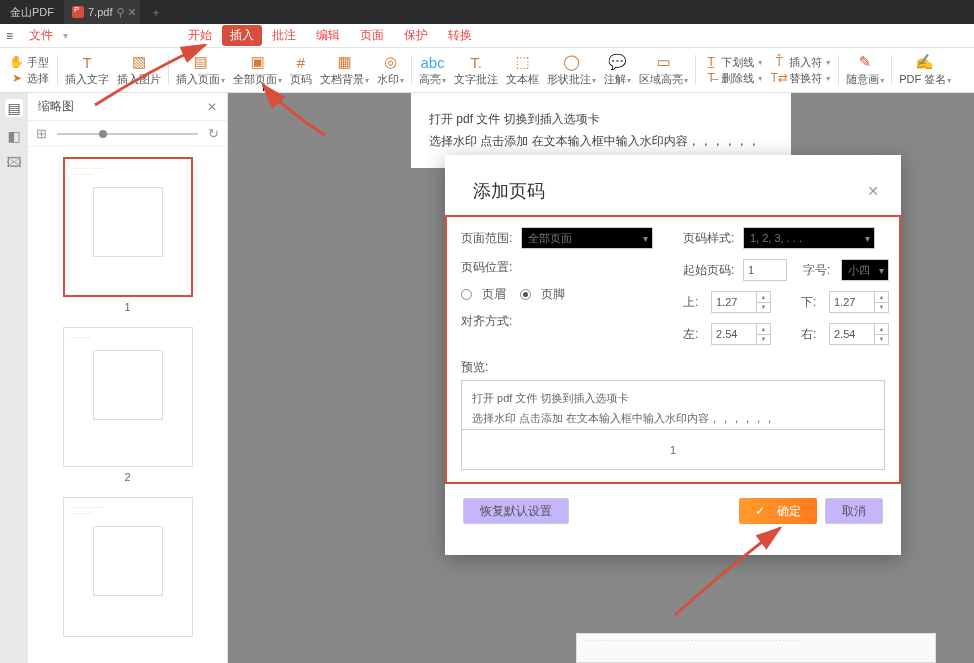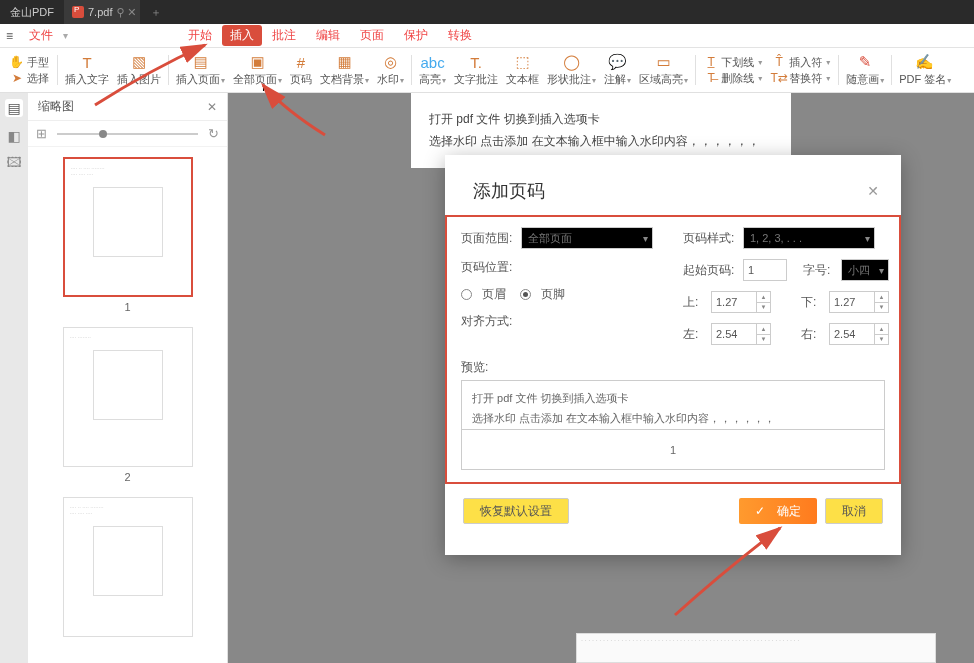--- a/index.html
+++ b/index.html
@@ -79,21 +79,21 @@
 .radio-group { display: flex; gap: 14px; }
 .radio { display: flex; align-items: center; gap: 10px; cursor: pointer; font-size: 12px; }
 .radio-dot { width: 11px; height: 11px; border: 1px solid #888; border-radius: 50%; display: flex; align-items: center; justify-content: center; }
 .radio-dot.checked::after { content: ""; width: 5px; height: 5px; background: #555; border-radius: 50%; }
 .two-col { display: flex; gap: 30px; }
 .col { flex: 1; }
 .preview-label { font-size: 12px; color: #555; margin: 4px 0; }
 .preview-box { border: 1px solid #ccc; padding: 8px 10px; font-size: 11px; color: #666; line-height: 1.8; height: 50px; }
 .preview-footer { border: 1px solid #ccc; border-top: none; text-align: center; padding: 14px 0 8px; font-size: 11px; color: #666; height: 40px; }
 .dialog-footer { padding: 14px 18px; display: flex; justify-content: space-between; align-items: center; }
-.btn { height: 26px; padding: 0 16px; border: 1px solid #ccc; background: #fde047; font-size: 12px; color: #555; cursor: pointer; display: flex; align-items: center; border-radius: 2px; }
+.btn { height: 26px; padding: 0 16px; border: 1px solid #ccc; background: #c4b5fd; font-size: 12px; color: #555; cursor: pointer; display: flex; align-items: center; border-radius: 2px; }
 .btn-primary { background: linear-gradient(90deg,#ff9a2e,#ff7b1e); border: none; color: #fff; gap: 12px; }
 .btn-group { display: flex; gap: 8px; }
 
 
 .arrow { position: absolute; pointer-events: none; z-index: 200; }
 
 
 .bottom-strip { position: absolute; left: 576px; bottom: 0; width: 360px; height: 30px; background: #fafafa; border: 1px solid #ddd; font-size: 6px; color: #999; padding: 3px 4px; }
 </style>
 </head>

